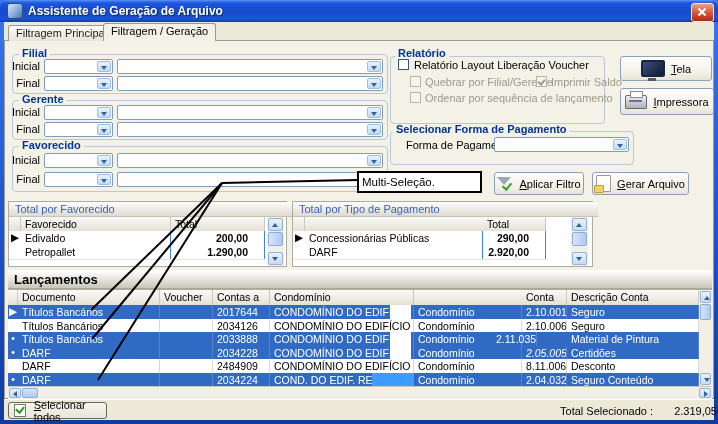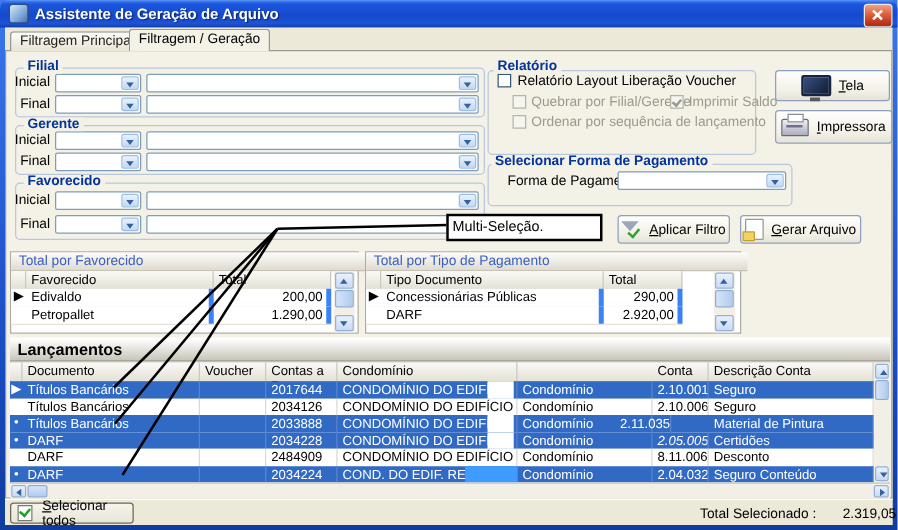--- a/index.html
+++ b/index.html
@@ -68,22 +68,22 @@
   .ico-checkall::after{content:"";position:absolute;left:2px;top:0;width:4px;height:6px;
     border-right:2px solid #1FA01F;border-bottom:2px solid #1FA01F;transform:rotate(40deg);}
   
   .panel{border:1px solid #AEACA0;background:#fff;box-sizing:border-box;}
   .pband{background:linear-gradient(180deg,#FDFCFA,#DEDBD0);color:#3A5FBE;line-height:14px;padding-left:6px;
     border-bottom:1px solid #C6C3B6;}
   .thead{background:linear-gradient(180deg,#FAF9F6,#E4E1D5);border-bottom:1px solid #B3B1A4;}
   .thead span{position:absolute;top:0;bottom:0;padding:1px 0 0 4px;font-size:10.5px;border-right:1px solid #CBC9BD;box-sizing:border-box;}
   .trow{height:13.5px;background:#fff;}
   .trow span{position:absolute;top:0;bottom:0;padding:1px 0 0 4px;font-size:10.5px;white-space:nowrap;overflow:hidden;
-    border-right:4px solid #3b82f6;box-sizing:border-box;}
-  .trow .num{text-align:right;padding-right:3px;}
+    border-right:1px solid #3b82f6;box-sizing:border-box;}
+  .trow .num{text-align:right;padding-right:16px;font-weight:bold;}
   .mk{font-size:8px;line-height:13px;padding:0 !important;text-align:center;border-right:none !important;}
   .rowline{border-bottom:1px solid #E6E4DA;}
   
   .lband{background:linear-gradient(180deg,#FFFFFF,#C9C6BA);border-top:1px solid #fff;border-bottom:1px solid #A9A79A;
     font-weight:bold;font-size:13px;line-height:18px;padding-left:6px;box-sizing:border-box;}
   .grid-bg{background:#fff;border:1px solid #AEACA0;box-sizing:border-box;}
   .grow{height:13.5px;background:#fff;}
   .grow.sel{background:#316AC5;color:#fff;}
   .grow span{position:absolute;top:0;bottom:0;padding:1px 0 0 4px;font-size:10.5px;white-space:nowrap;overflow:hidden;
     border-right:1px solid #DCDAD0;box-sizing:border-box;}
@@ -230,21 +230,20 @@
 <div class="abs strack" style="left:267px;top:217px;width:17px;height:49px;">
   <div class="abs sbtn up" style="left:1px;top:1px;width:15px;height:13px;"></div>
   <div class="abs sthumb" style="left:1px;top:15px;width:15px;height:14px;"></div>
   <div class="abs sbtn down" style="left:1px;top:35px;width:15px;height:13px;"></div>
 </div>
 
 <div class="abs panel" style="left:292px;top:201px;width:301px;height:66px;"></div>
 <div class="abs pband" style="left:293px;top:202px;width:299px;height:14px;">Total por Tipo de Pagamento</div>
 <div class="abs thead" style="left:293px;top:217px;width:253px;height:14px;">
   <span style="left:0;width:12px;"></span>
-  <span style="left:12px;width:178px;">Tipo Documento</span>
   <span style="left:190px;width:63px;">Total</span>
 </div>
 <div class="abs trow rowline" style="left:293px;top:231px;width:253px;">
   <span class="mk" style="left:0;width:12px;">▶</span>
   <span style="left:12px;width:178px;">Concessionárias Públicas</span>
   <span class="num" style="left:190px;width:63px;">290,00</span>
 </div>
 <div class="abs trow rowline" style="left:293px;top:245px;width:253px;">
   <span class="mk" style="left:0;width:12px;"></span>
   <span style="left:12px;width:178px;">DARF</span>

